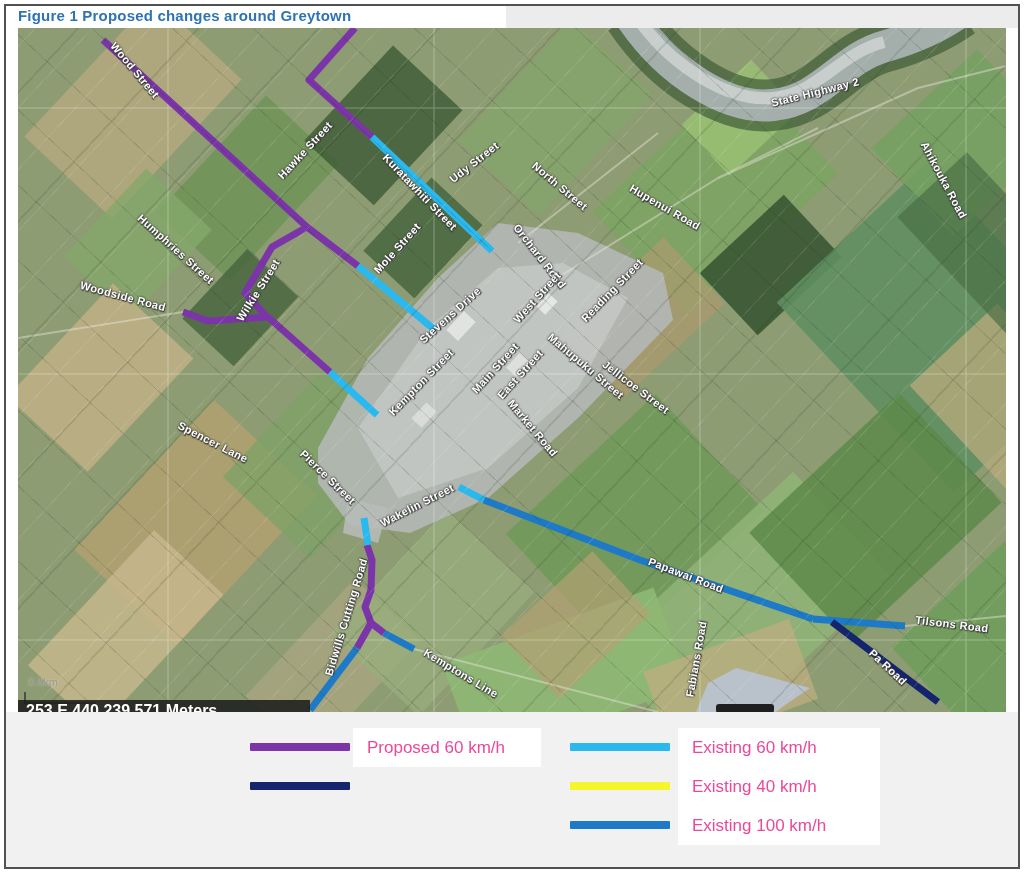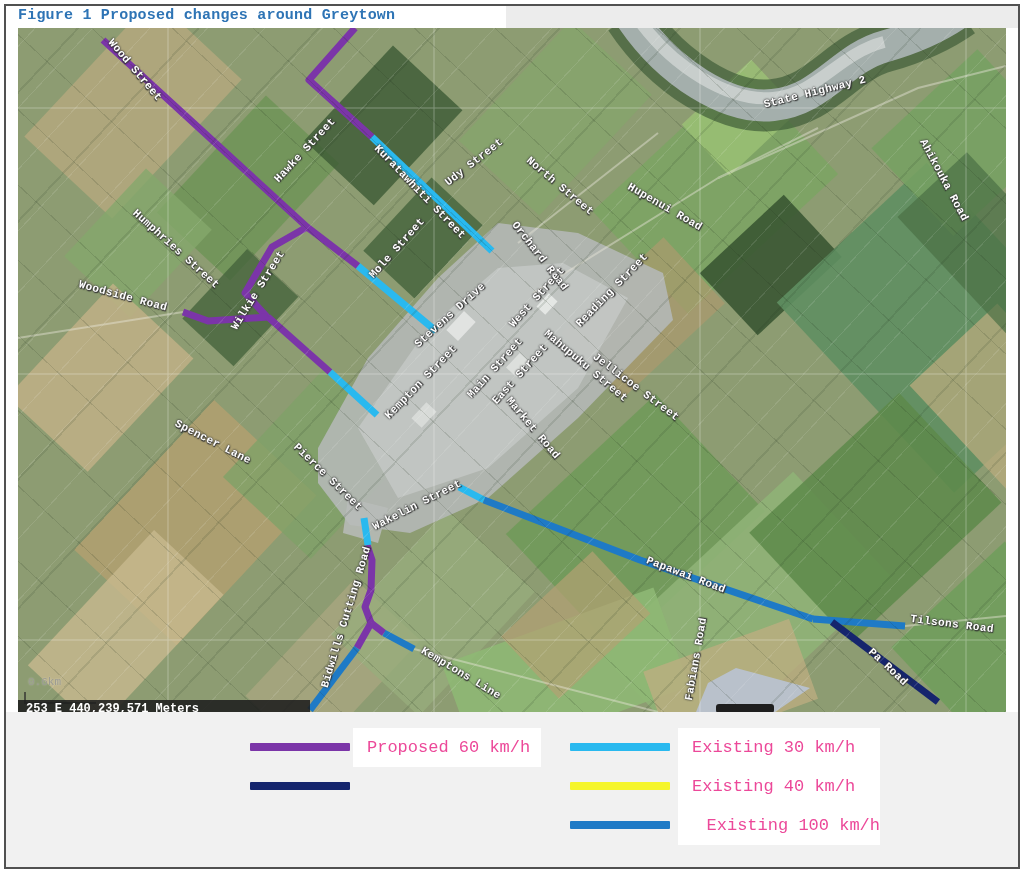--- a/index.html
+++ b/index.html
@@ -1,33 +1,33 @@
 <!DOCTYPE html>
 <html><head>
 <meta charset="utf-8">
 <style>
   html,body{margin:0;padding:0;background:#ffffff;font-family:"Liberation Sans",sans-serif;}
-  #stage{position:relative;width:1024px;height:873px;background:#fff;overflow:hidden;font-family:Liberation Mono, monospace;}
+  #stage{position:relative;width:1024px;height:873px;background:#fff;overflow:hidden;}
   .frame{position:absolute;inset:4px;border:2px solid #515151;background:#ffffff;}
   .title-gray{position:absolute;left:500px;top:0;right:0;height:22px;background:#ececec;}
   .fig-title{position:absolute;left:12px;top:1px;font-size:15px;font-weight:bold;color:#2e74b5;letter-spacing:.2px;white-space:nowrap;}
   .map{position:absolute;left:12px;top:22px;width:988px;height:684px;overflow:hidden;background:#8d9c72;}
   .map svg{position:absolute;left:0;top:0;}
   .parcel-texture{position:absolute;inset:0;
     background-image:
       repeating-linear-gradient(-47deg, rgba(255,255,255,.10) 0 1px, rgba(255,255,255,0) 1px 42px),
       repeating-linear-gradient(43deg, rgba(30,45,25,.14) 0 1px, rgba(0,0,0,0) 1px 55px),
       repeating-linear-gradient(-47deg, rgba(30,50,28,.12) 0 2px, rgba(0,0,0,0) 2px 88px);
     pointer-events:none;}
   .street-label{position:absolute;color:#ffffff;font-size:11px;font-weight:600;letter-spacing:.4px;white-space:nowrap;
     text-shadow:0 0 2px #3a3a3a,0 0 2px #3a3a3a,1px 1px 1px #333333;}
   .scale-text{position:absolute;left:10px;top:648px;font-size:11px;color:#9a9a92;text-shadow:0 0 2px rgba(255,255,255,.4);}
   .scale-mark{position:absolute;left:6px;top:664px;width:70px;height:10px;border-left:2px solid rgba(40,40,40,.65);border-bottom:2px solid rgba(40,40,40,.65);}
   .coord-bar{position:absolute;left:0;top:672px;width:292px;height:18px;background:rgba(30,30,30,.88);color:#ffffff;
-    font-size:12px;font-weight:bold;padding:2px 0 0 8px;box-sizing:border-box;white-space:nowrap;}
+    font-size:16px;font-weight:bold;padding:2px 0 0 8px;box-sizing:border-box;white-space:nowrap;}
   .mini-widget{position:absolute;left:698px;top:676px;width:58px;height:9px;background:#1f1f1f;border-radius:3px;}
   .legend-strip{position:absolute;left:0;right:0;top:706px;bottom:0;background:#f1f1f1;}
   .legend-row{position:absolute;height:39px;}
   .legend-swatch{position:absolute;width:100px;height:8px;border-radius:1px;}
   .legend-labelbox{position:absolute;height:39px;background:#ffffff;display:flex;align-items:center;padding-left:14px;box-sizing:border-box;}
   .legend-labelbox span{font-size:17px;color:#ec4899;}
 </style>
 </head>
 <body>
 
@@ -168,30 +168,30 @@
           <div class="legend-labelbox" style="left: 347px; width: 188px;">
             <span>Proposed 60 km/h</span>
           </div>
         </div>
         <div class="legend-row" style="top: 55px; left: 0px; right: 0px;">
           <div class="legend-swatch" style="left: 244px; top: 15px; background: rgb(21, 37, 109);"></div>
         </div>
         <div class="legend-row" style="top: 16px; left: 0px; right: 0px;">
           <div class="legend-swatch" style="left: 564px; top: 15px; background: rgb(41, 185, 239);"></div>
           <div class="legend-labelbox" style="left: 672px; width: 202px;">
-            <span>Existing 30 km/h</span>
+            <span>Existing 60 km/h</span>
           </div>
         </div>
         <div class="legend-row" style="top: 55px; left: 0px; right: 0px;">
           <div class="legend-swatch" style="left: 564px; top: 15px; background: rgb(245, 245, 43);"></div>
           <div class="legend-labelbox" style="left: 672px; width: 202px;">
             <span>Existing 40 km/h</span>
           </div>
         </div>
         <div class="legend-row" style="top: 94px; left: 0px; right: 0px;">
           <div class="legend-swatch" style="left: 564px; top: 15px; background: rgb(30, 122, 198);"></div>
-          <div class="legend-labelbox" style="left: 672px; width: 202px; justify-content: flex-end;">
+          <div class="legend-labelbox" style="left: 672px; width: 202px;">
             <span>Existing 100 km/h</span>
           </div>
         </div>
       </div>
   </div>
 </div>
 
 </body></html>

